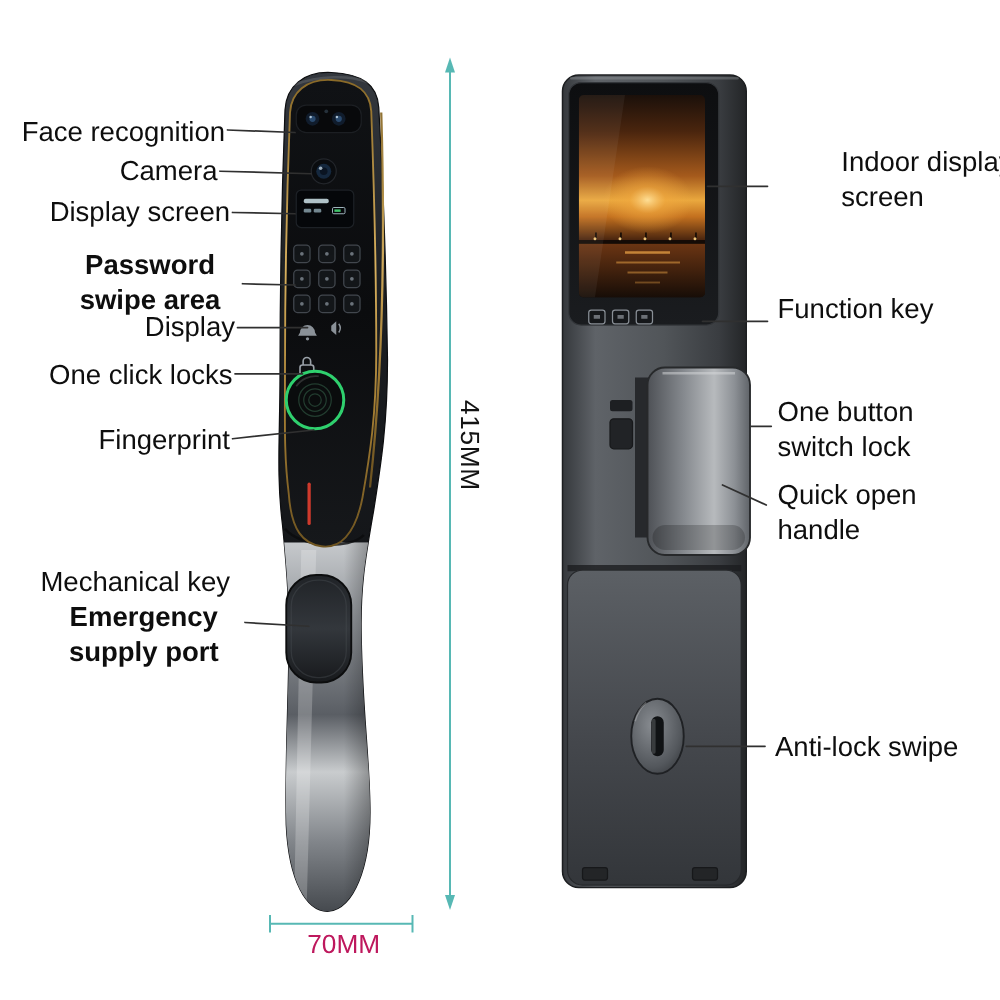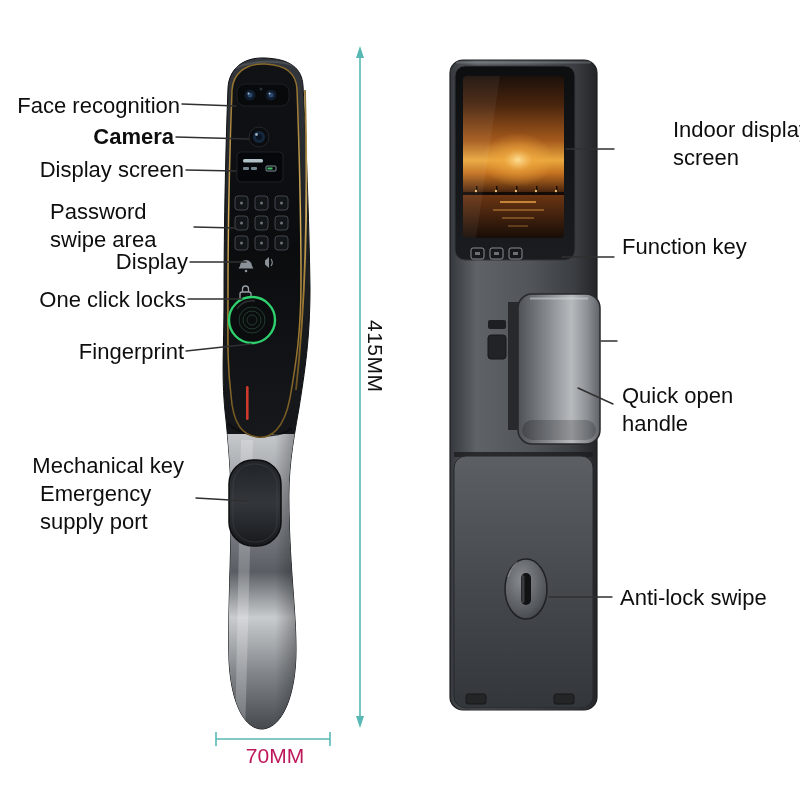--- a/index.html
+++ b/index.html
@@ -8,21 +8,21 @@
   .canvas { position:relative; width:800px; height:800px; background:#ffffff; overflow:hidden;padding-left:36px; }
   svg.abs { position:absolute; }
   .lbl {
     position:absolute;
     font-size:22px;
     color:#0e0e0e;
     line-height:1.28;
     white-space:nowrap;
   }
   .lbl.multi { white-space:normal; }
-  .lbl.center { text-align:left; }
+  .lbl.center { text-align:center;font-weight:bold; }
   .lbl.right-align { text-align:right; }
   .dim-v {
     position:absolute;
     left:363px; top:320px;
     writing-mode:vertical-rl;
     font-size:21px;
     color:#131313;
     letter-spacing:0.5px;
   }
   .dim-h {
@@ -320,30 +320,31 @@
       <polygon points="356,716 364,716 360,728" fill="#57b8b4"></polygon>
     </g>
     <g stroke="#57b8b4" stroke-width="1.6">
       <line x1="216" y1="739" x2="330" y2="739"></line>
       <line x1="216" y1="732" x2="216" y2="746"></line>
       <line x1="330" y1="732" x2="330" y2="746"></line>
     </g>
   </svg>
 
   <div class="lbl right-align" style="top:92px; right:620px;">Face recognition</div>
-  <div class="lbl right-align" style="top:123px; right:626px;font-weight:bold;">Camera</div>
+  <div class="lbl right-align" style="top:123px; right:626px;">Camera</div>
   <div class="lbl right-align" style="top:156px; right:616px;">Display screen</div>
   <div class="lbl multi center" style="top:198px; right:610px; width:140px;">Password swipe area</div>
   <div class="lbl right-align" style="top:248px; right:612px;">Display</div>
   <div class="lbl right-align" style="top:286px; right:614px;text-align:center;">One click locks</div>
   <div class="lbl right-align" style="top:338px; right:616px;">Fingerprint</div>
   <div class="lbl right-align" style="top:452px; right:616px;">Mechanical key</div>
   <div class="lbl multi center" style="top:480px; right:610px; width:150px;">Emergency supply port</div>
 
   <div class="lbl multi" style="top:116px; left:650px; width:170px;margin-left:23px;">Indoor display screen</div>
   <div class="lbl" style="top:233px; left:622px;">Function key</div>
+  <div class="lbl multi" style="top:316px; left:622px; width:140px;">One button switch lock</div>
   <div class="lbl multi" style="top:382px; left:622px; width:140px;">Quick open handle</div>
   <div class="lbl" style="top:584px; left:620px;">Anti-lock swipe</div>
 
   <div class="dim-v">415MM</div>
   <div class="dim-h">70MM</div>
 
 </div>
 
 </body></html>

